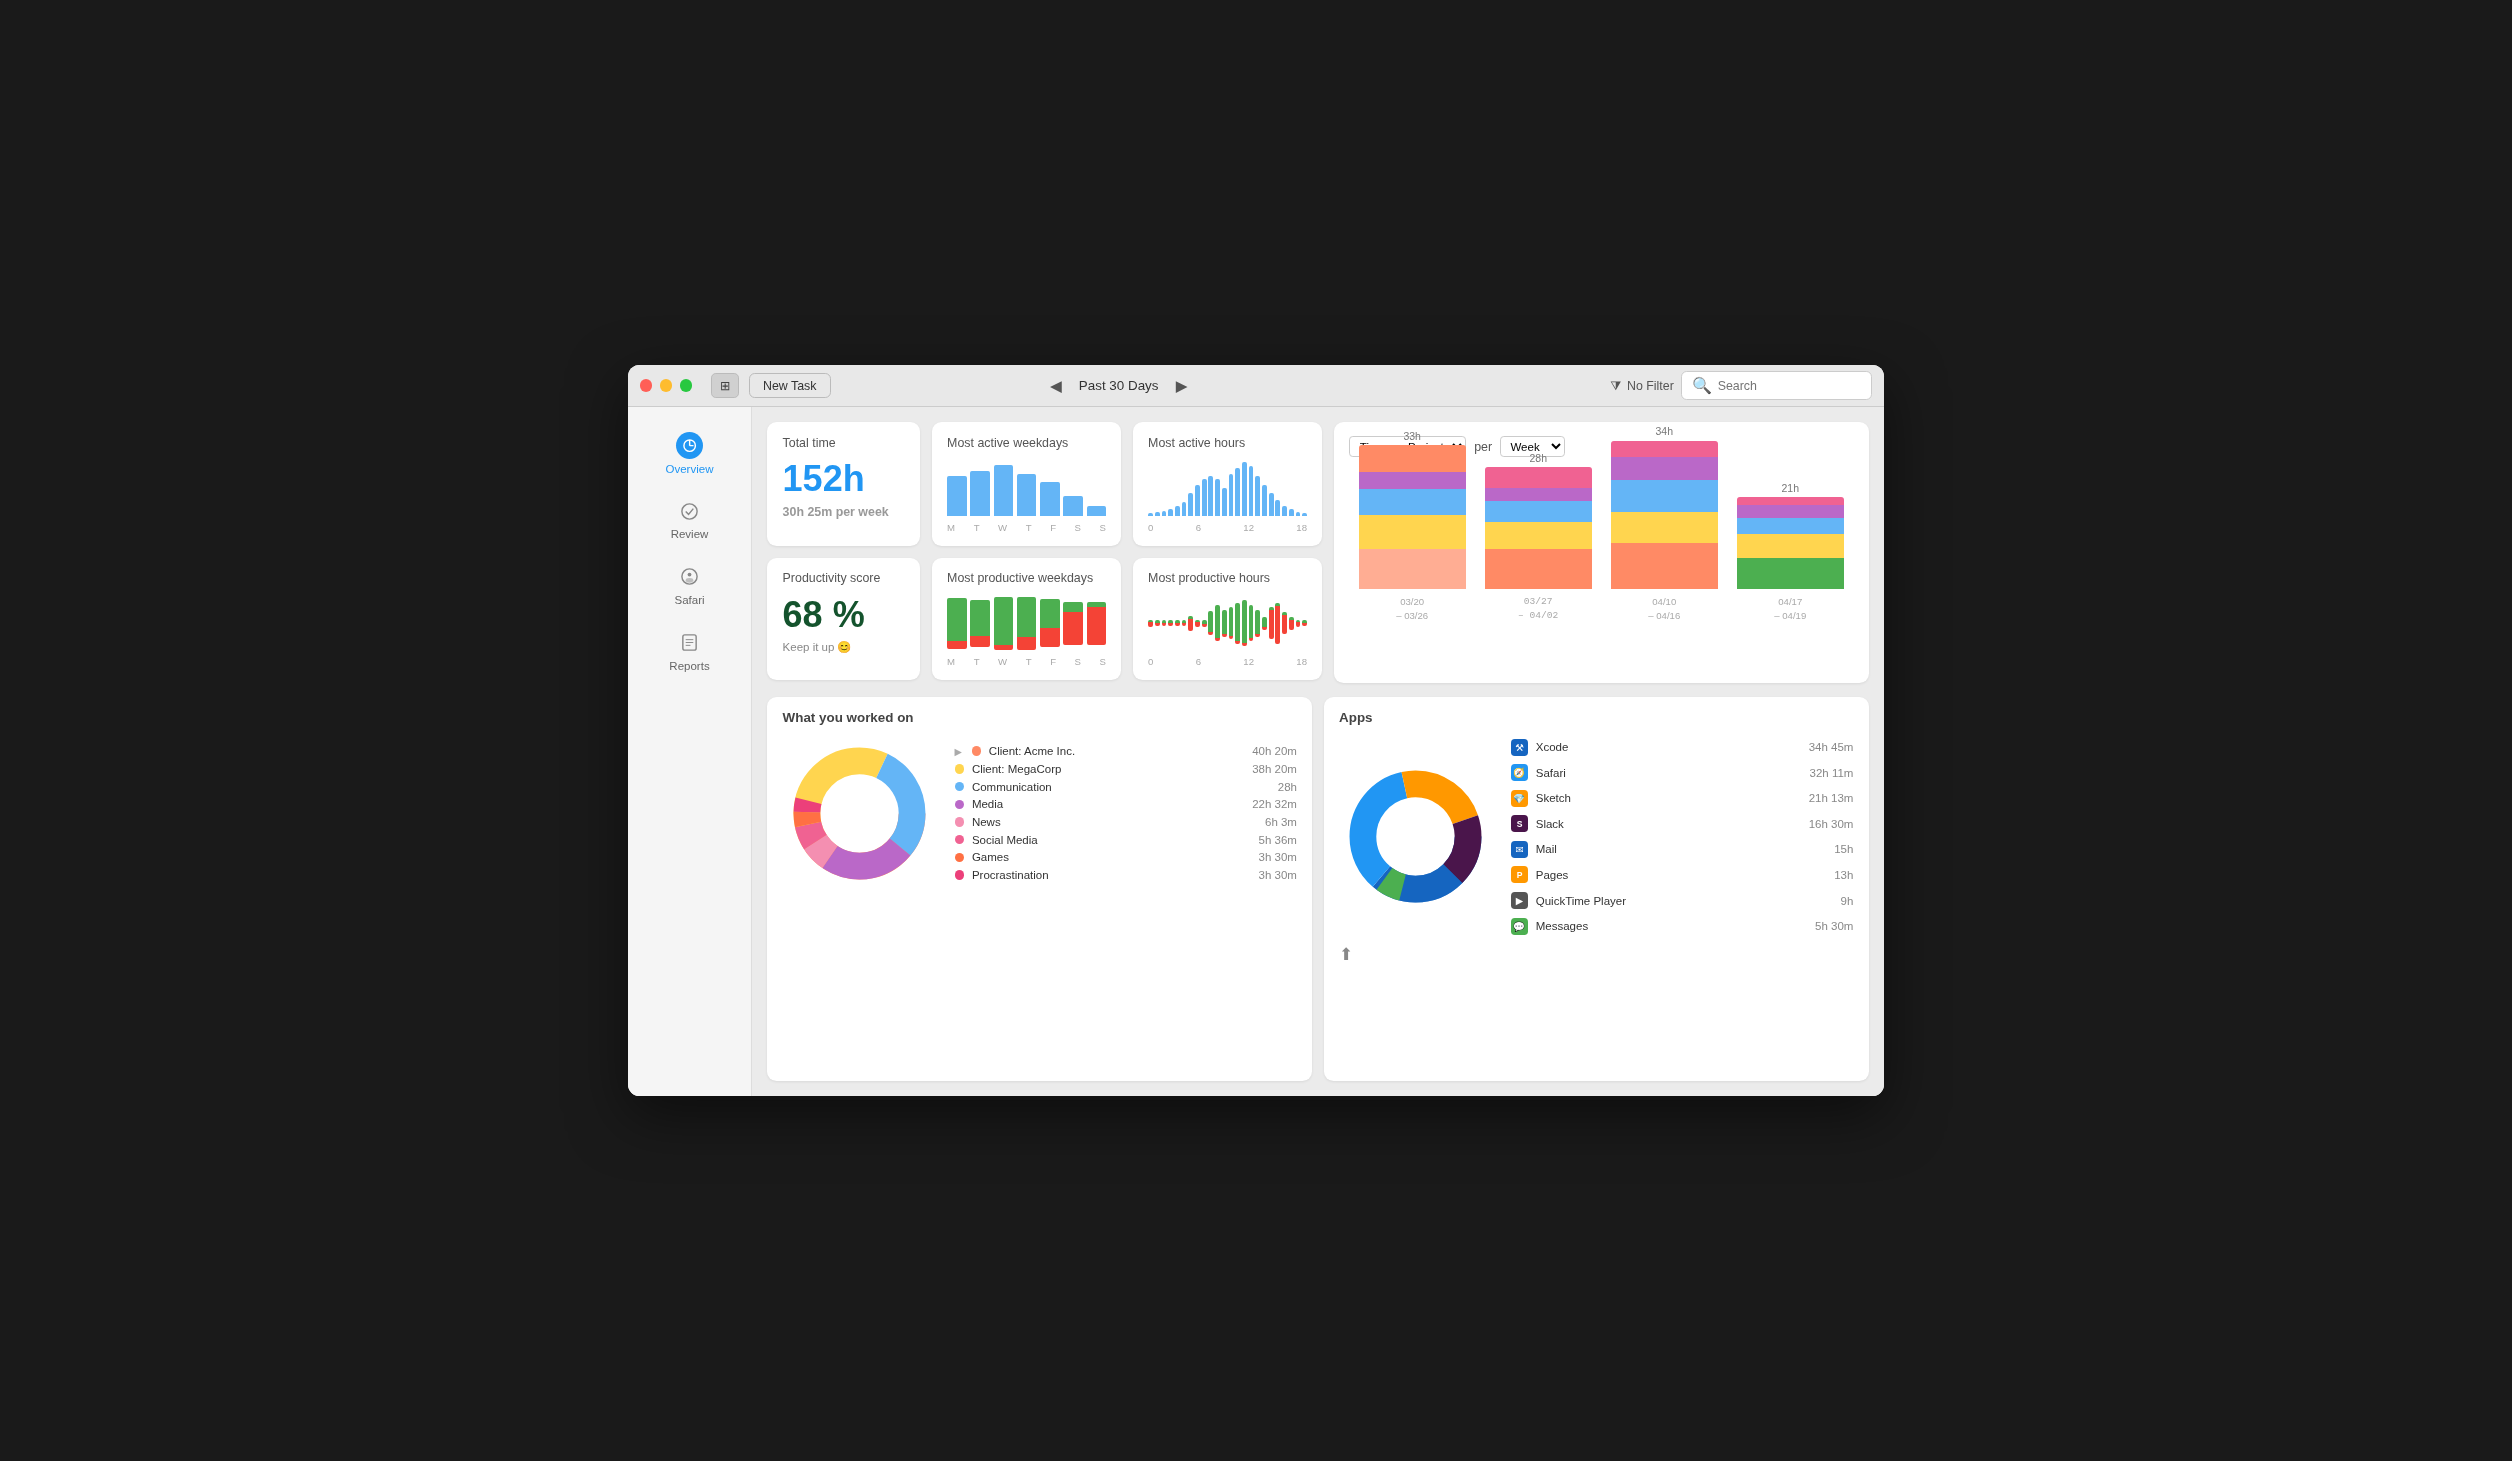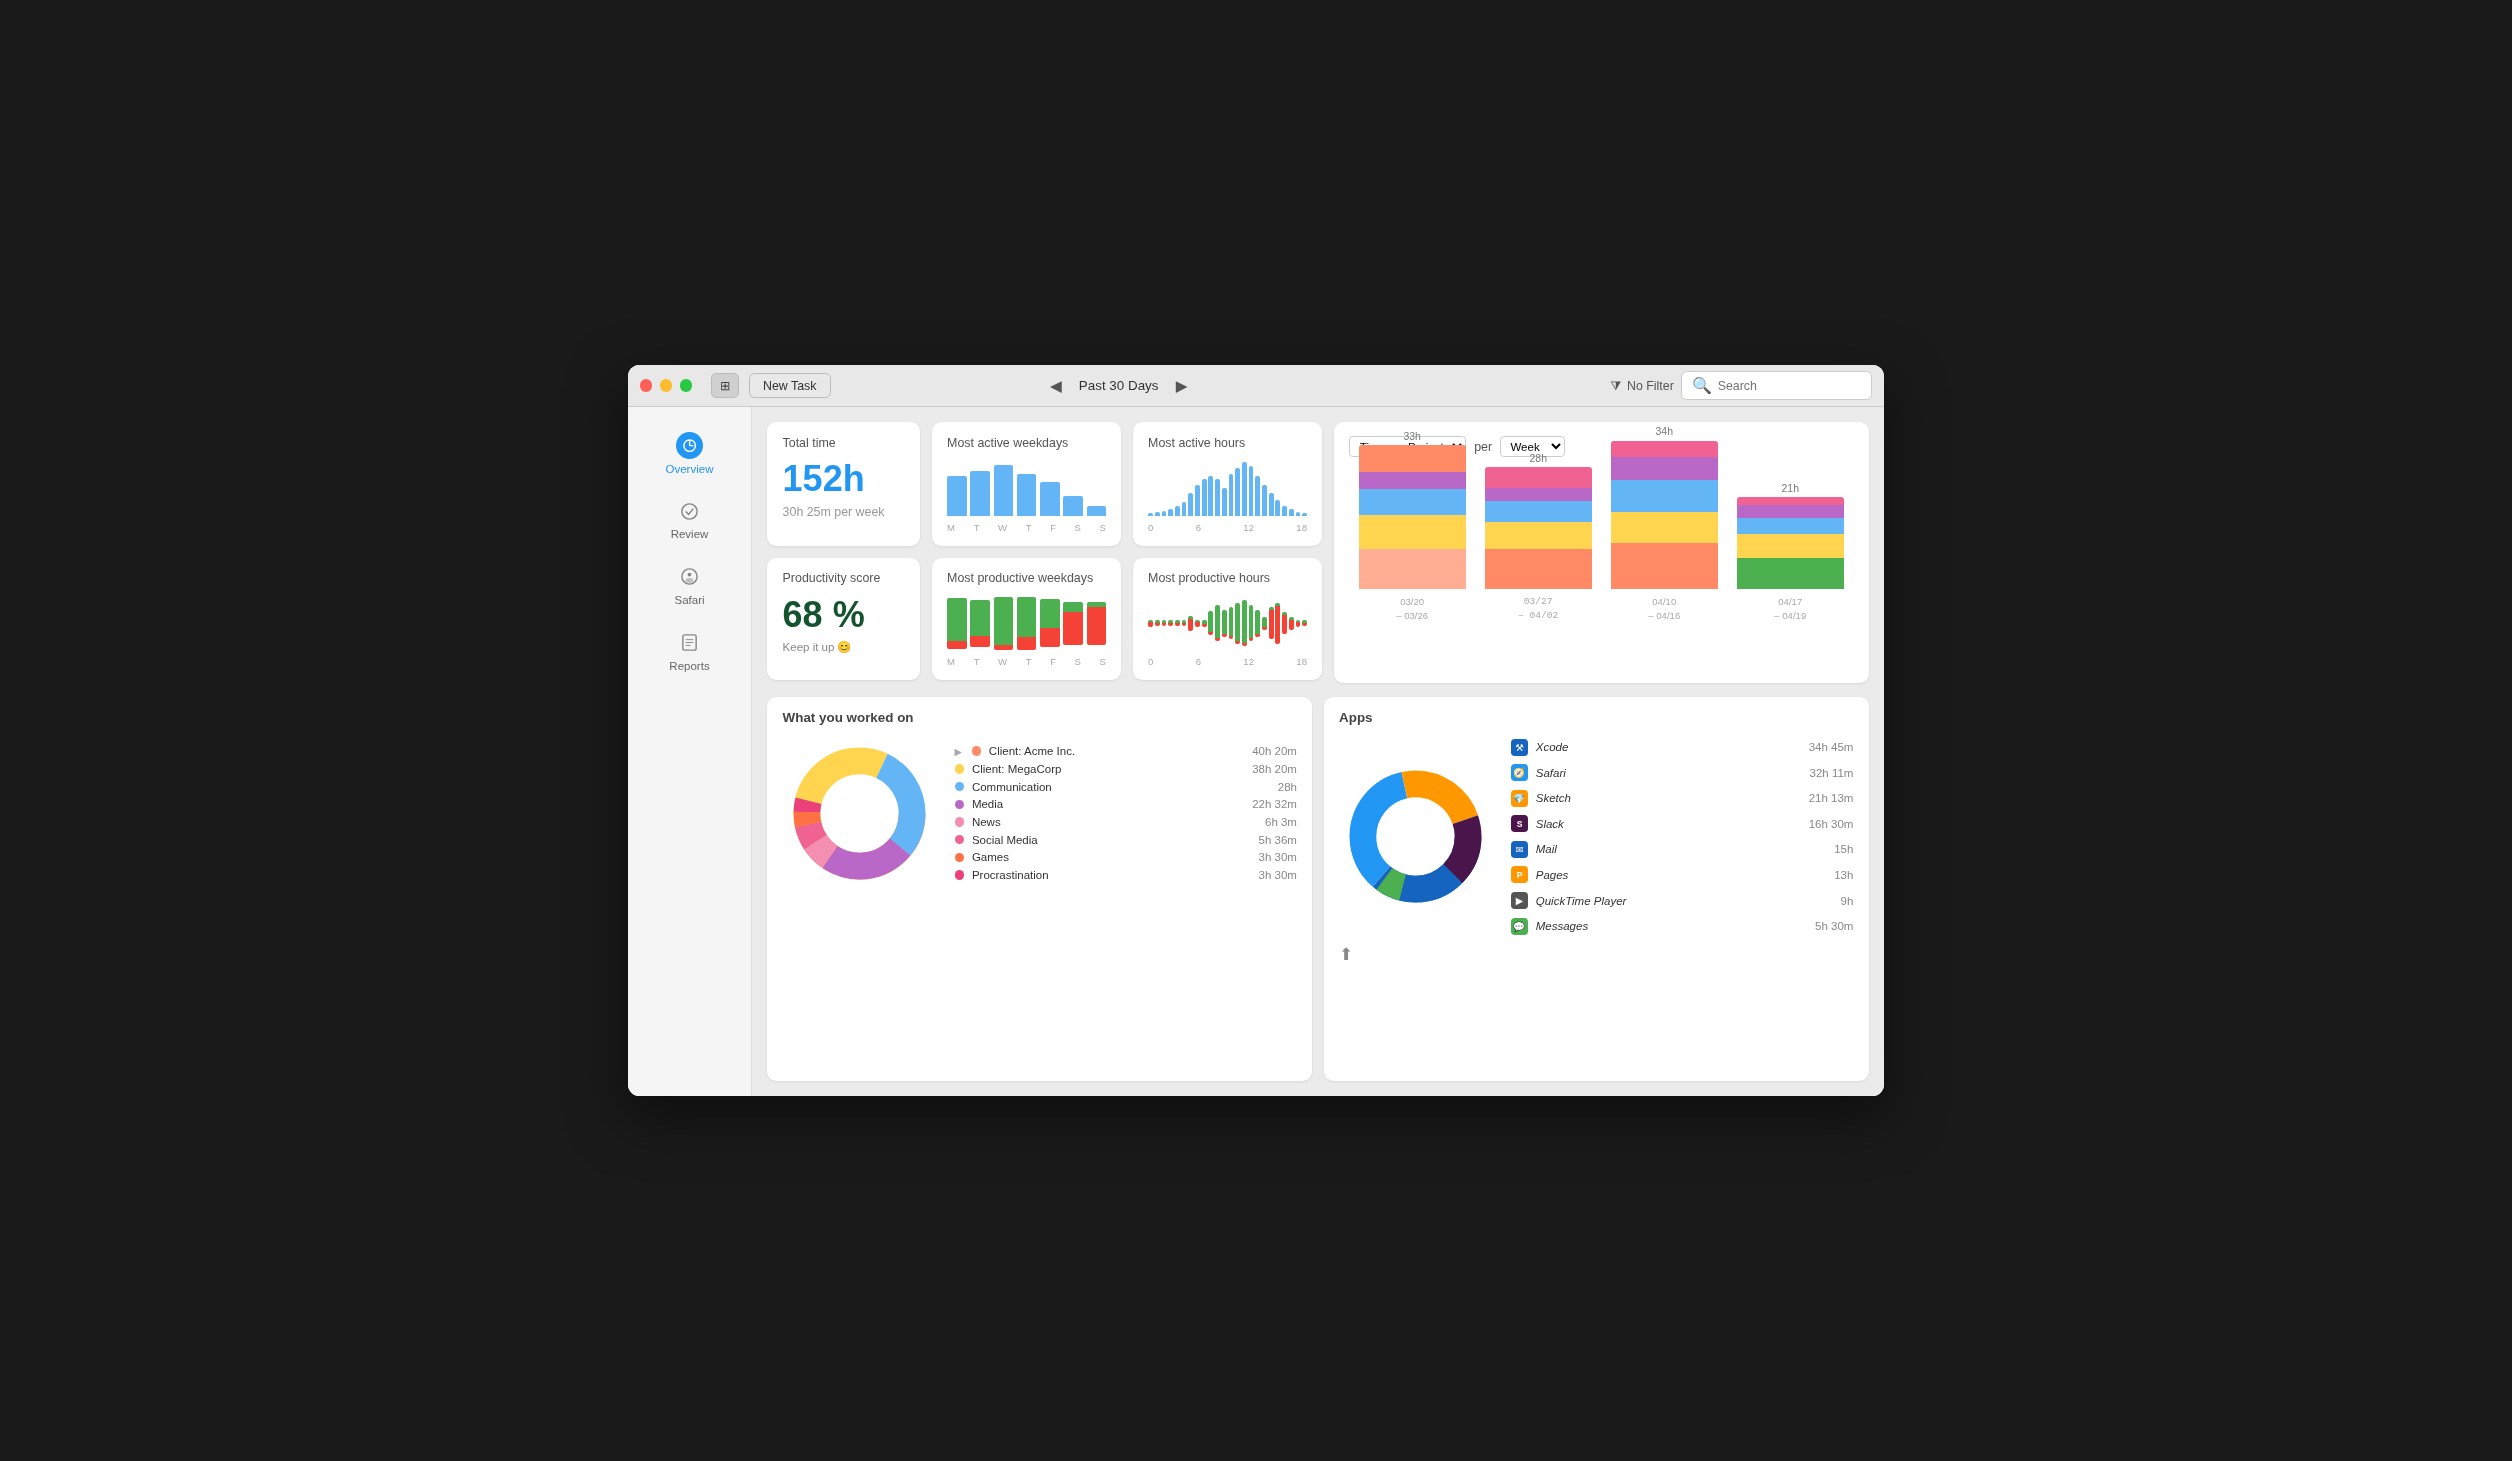--- a/index.html
+++ b/index.html
@@ -175,20 +175,21 @@
     .total-time-value {
       font-size: 36px;
       font-weight: 600;
       color: #2196F3;
       line-height: 1.1;
     }
     .total-time-sub {
       font-size: 12.4px;
       color: #2196F3;
       margin-top: 5.7px;
+      font-weight: bold;
     }
     .total-time-sub span { color: #999; }
     
     .mini-chart-card {
       flex: 1;
     }
     .mini-bar-chart {
       display: flex;
       align-items: flex-end;
       gap: 3.8px;
@@ -329,21 +330,21 @@
     .app-icon {
       width: 17px;
       height: 17px;
       border-radius: 3.8px;
       flex-shrink: 0;
       font-size: 11.5px;
       display: flex;
       align-items: center;
       justify-content: center;
     }
-    .app-name { flex: 1; color: #333; font-style: italic; }
+    .app-name { flex: 1; color: #333; }
     .app-time { color: #888; font-size: 11.5px; }
     .section-title { font-size: 13.4px; color: #444; font-weight: 600; margin-bottom: 11.5px; }
     .share-btn {
       background: none;
       border: none;
       cursor: pointer;
       font-size: 17px;
       color: #888;
       margin-top: 7.7px;
     }

